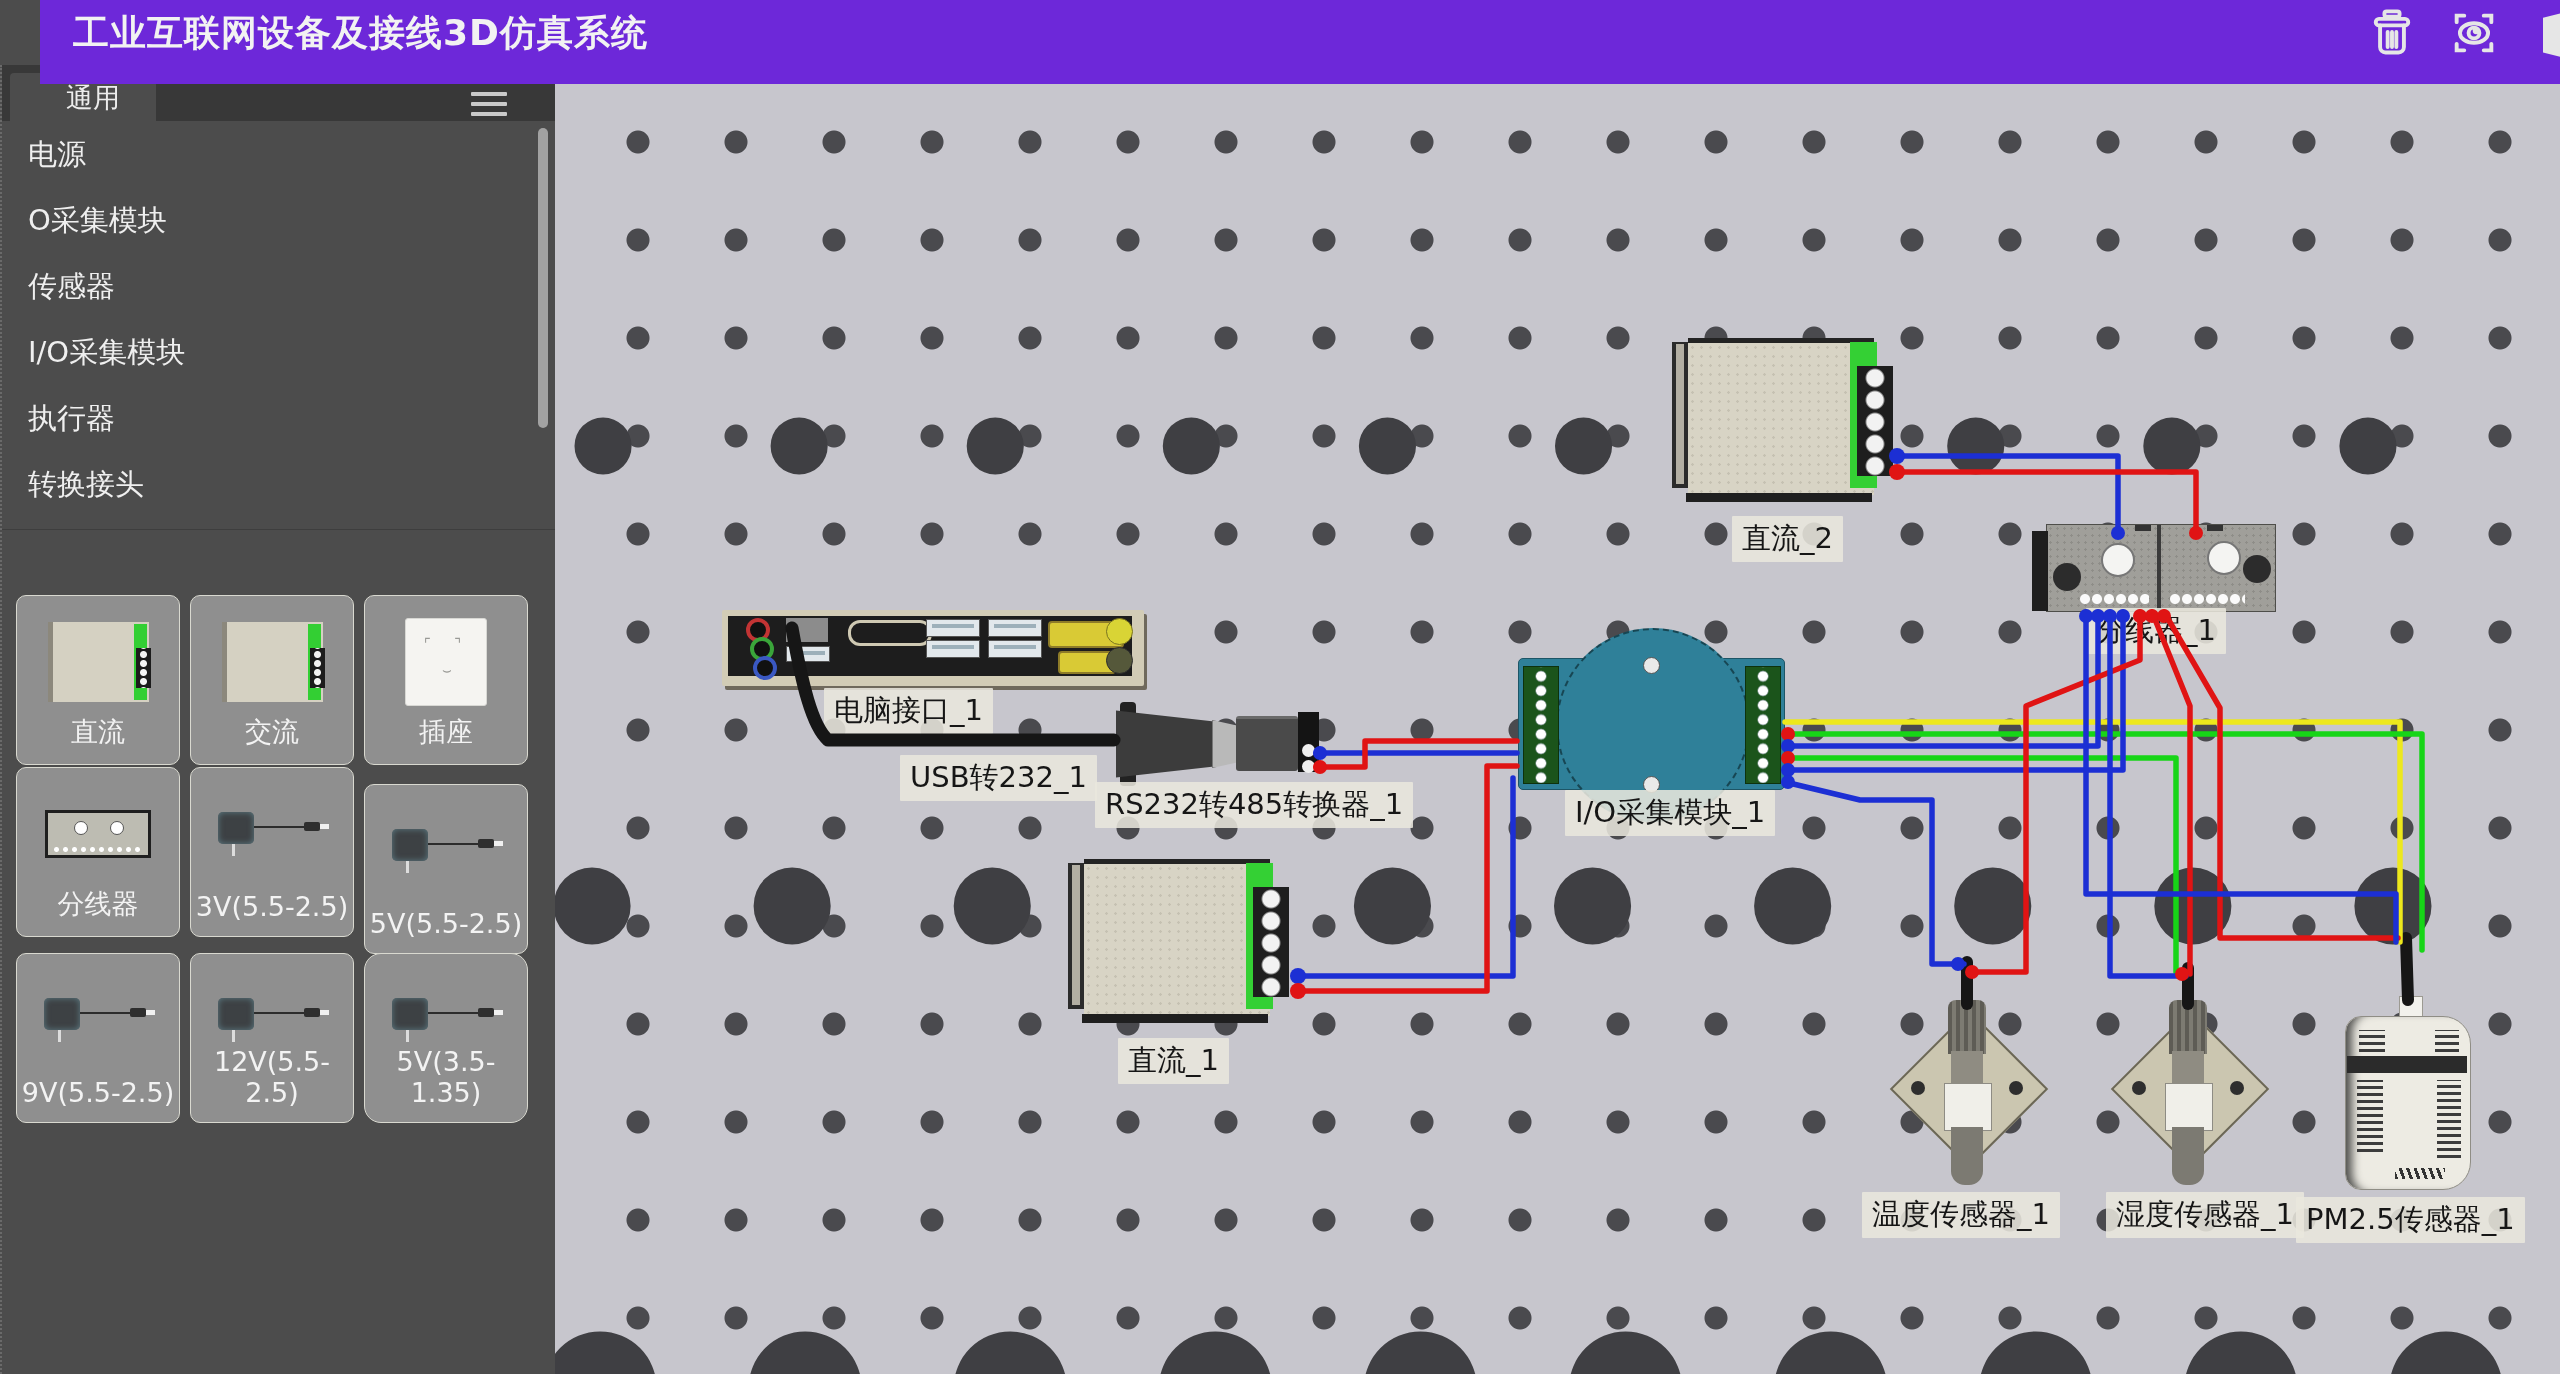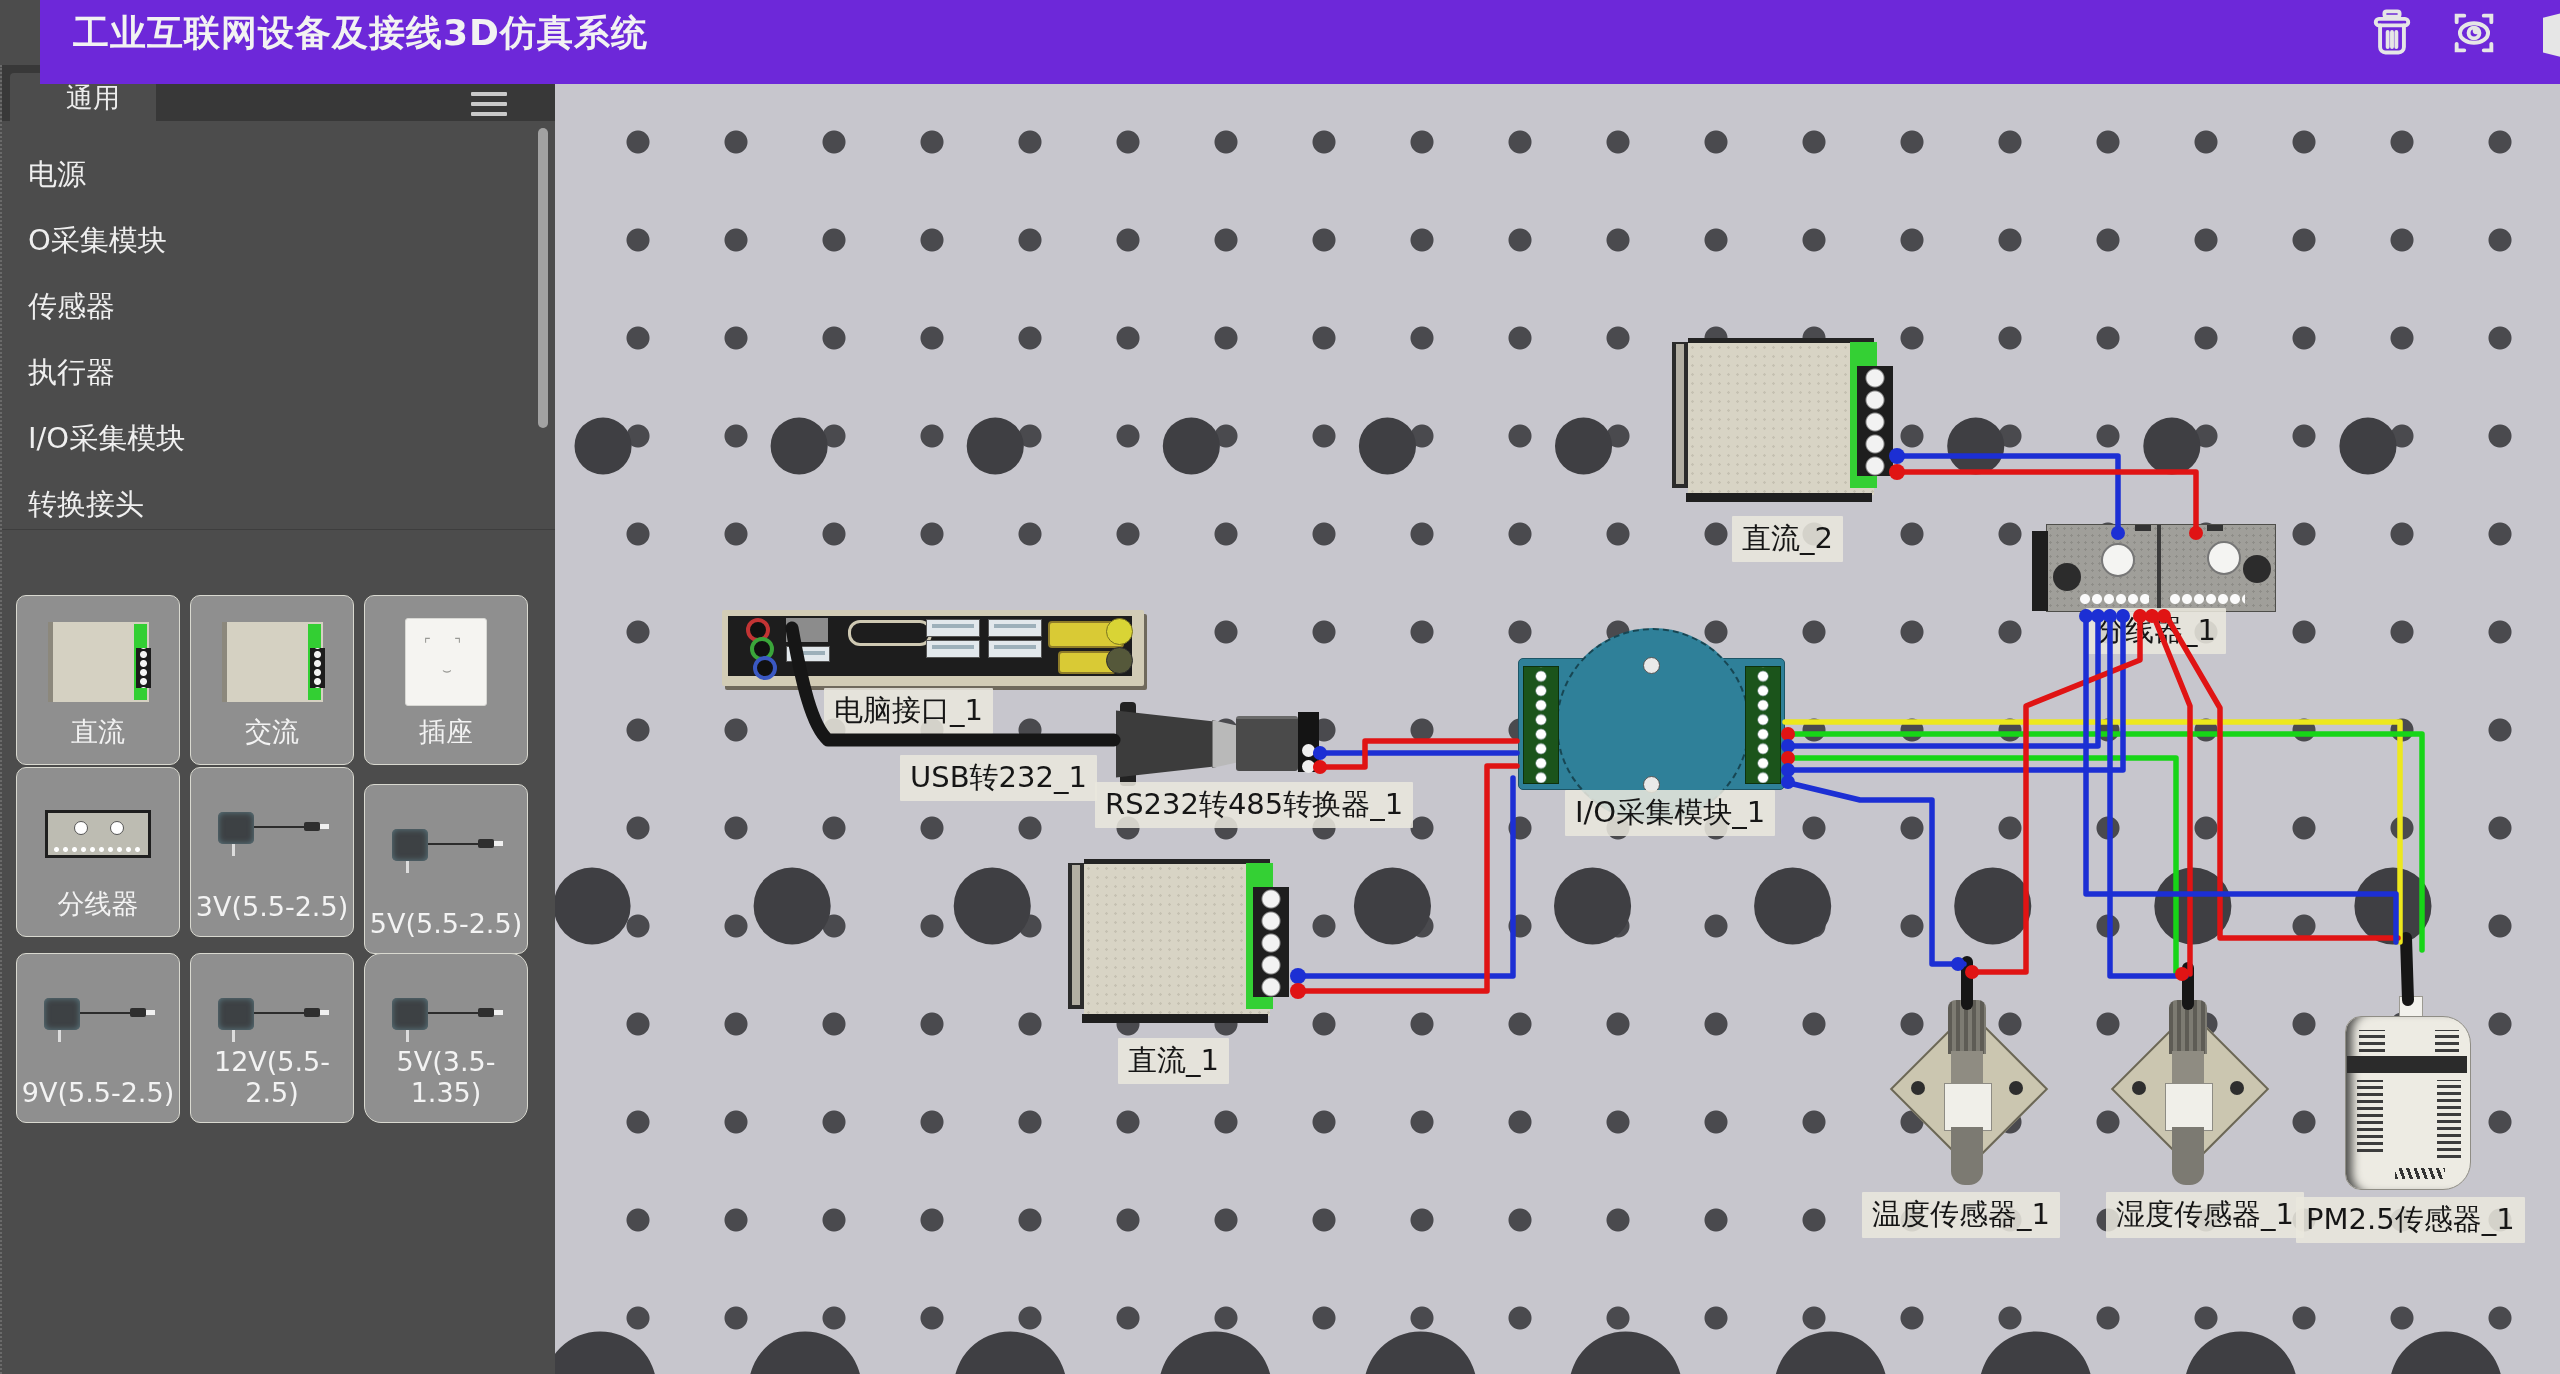--- a/index.html
+++ b/index.html
@@ -14,21 +14,21 @@
   .topbar .title{position:absolute;left:33px;top:0;line-height:65px;font-size:36px;font-weight:bold;color:#f2f2f2;letter-spacing:1px;}
   .topbar .icons{position:absolute;right:18px;top:7px;display:flex;gap:30px;}
   .topbar .icons svg{display:block;}
   
   .sidebar{position:absolute;left:0;top:65px;width:553px;height:1309px;background:#4c4c4c;z-index:9;border-left:2px dotted #6a6a6a;}
   .tabrow{position:absolute;left:0;top:0;width:553px;height:56px;background:#383838;}
   .tab{position:absolute;left:8px;top:8px;width:126px;height:48px;background:#4c4c4c;color:#ededed;
        font-size:27px;text-align:center;line-height:50px;border-radius:4px 4px 0 0;padding-left:20px;}
   .hamburger{position:absolute;right:48px;top:27px;width:36px;height:24px;cursor:pointer;}
   .hamburger span{display:block;width:36px;height:4px;background:#c9c9c9;margin-bottom:6px;border-radius:1px;}
-  .catlist{position:absolute;left:0;top:56px;width:553px;margin-top:20px;}
+  .catlist{position:absolute;left:0;top:56px;width:553px;}
   .catlist .cat{height:66px;line-height:66px;padding-left:26px;color:#efefef;font-size:29px;}
   .vscroll{position:absolute;left:536px;top:63px;width:10px;height:300px;background:#a2a2a2;border-radius:5px;}
   .palette{position:absolute;left:0;top:464px;width:553px;border-top:1px solid #3e3e3e;}
   .pcard{position:absolute;width:162px;height:168px;background:#8f8f8f;border:1px solid #d9d9d0;border-radius:10px;}
   .pcard .plabel{position:absolute;left:0;bottom:14px;width:100%;text-align:center;color:#f3f3f3;font-size:27px;}
   .pthumb{position:absolute;left:0;top:16px;width:100%;height:100px;display:flex;align-items:center;justify-content:center;}
   
   .t-psu{position:relative;width:96px;height:80px;background:#d5d1c2;border-left:5px solid #8c887c;}
   .t-psu .g{position:absolute;right:2px;top:2px;width:13px;height:76px;background:#33cf33;}
   .t-psu .tb{position:absolute;right:-2px;top:26px;width:15px;height:40px;background:#1c1c1c;
@@ -165,22 +165,22 @@
     <div class="hamburger">
         <span></span>
         <span></span>
         <span></span>
       </div>
   </div>
   <div class="catlist">
     <div class="cat">电源</div>
     <div class="cat">O采集模块</div>
     <div class="cat">传感器</div>
+    <div class="cat">I/O采集模块</div>
     <div class="cat">执行器</div>
-    <div class="cat">I/O采集模块</div>
     <div class="cat">转换接头</div>
   </div>
   <div class="vscroll"></div>
 
   <div class="palette">
 
     <div class="pcard" style="left:14px;top:65px;">
       <div class="pthumb">
         <div class="t-psu">
             <div class="g"></div>

